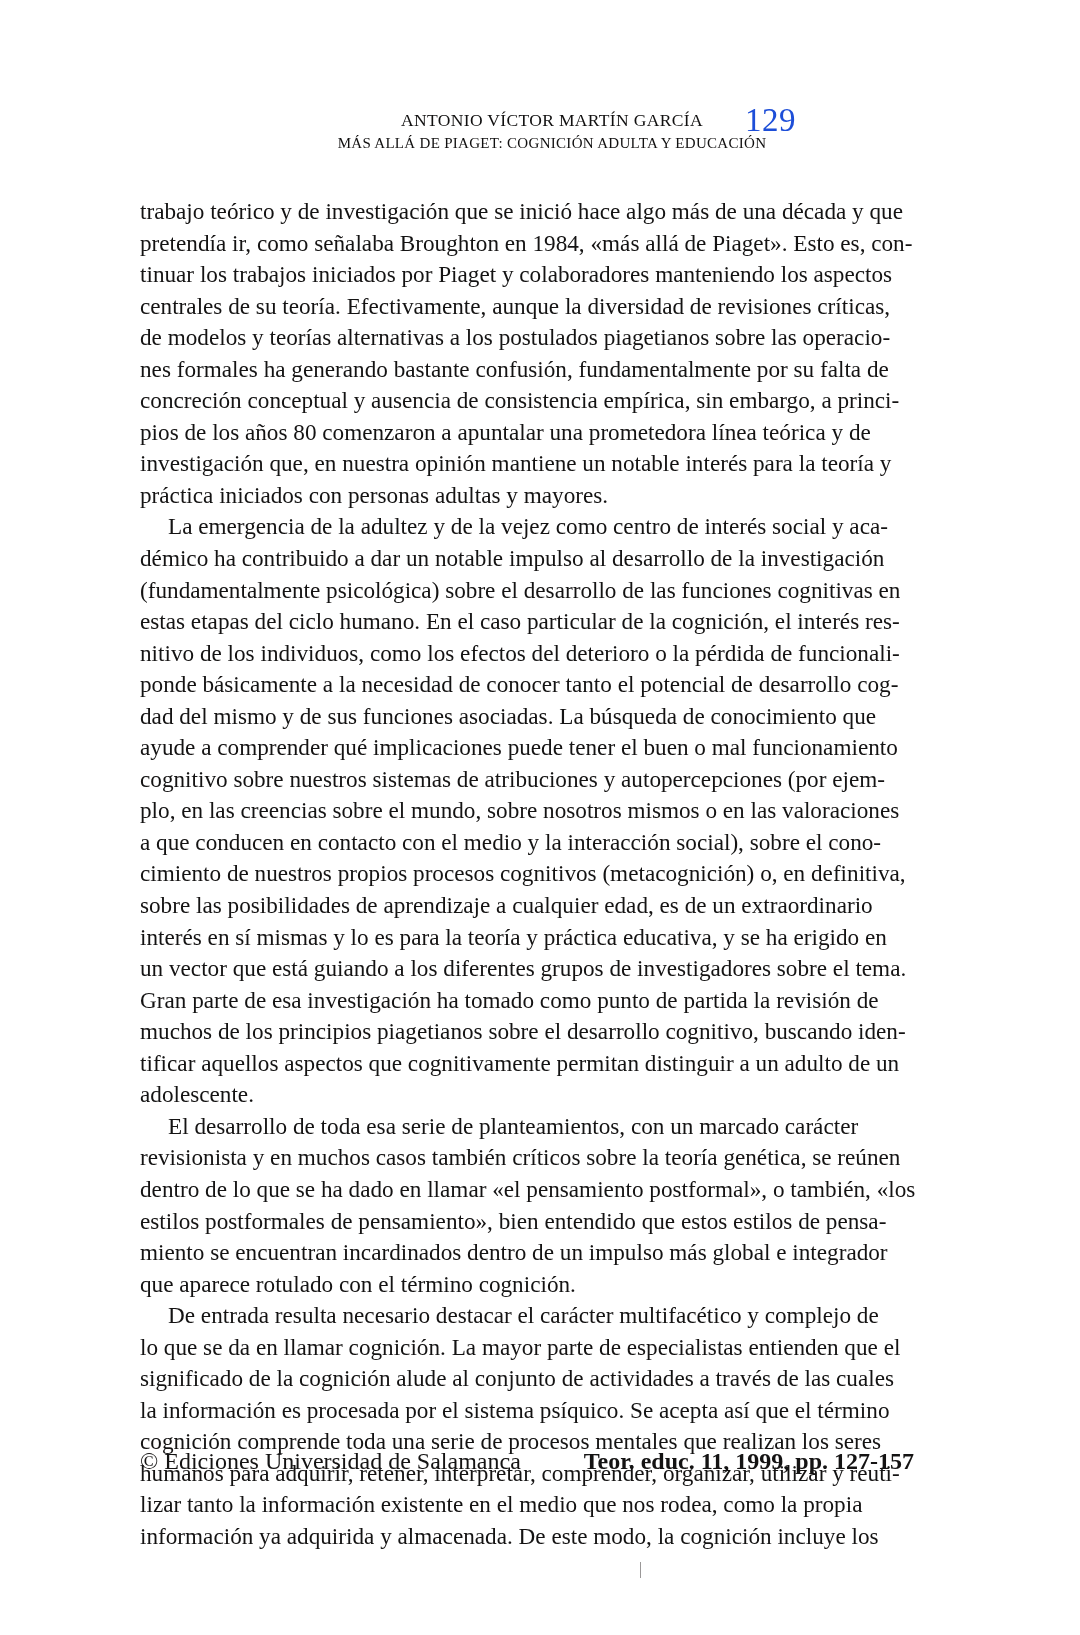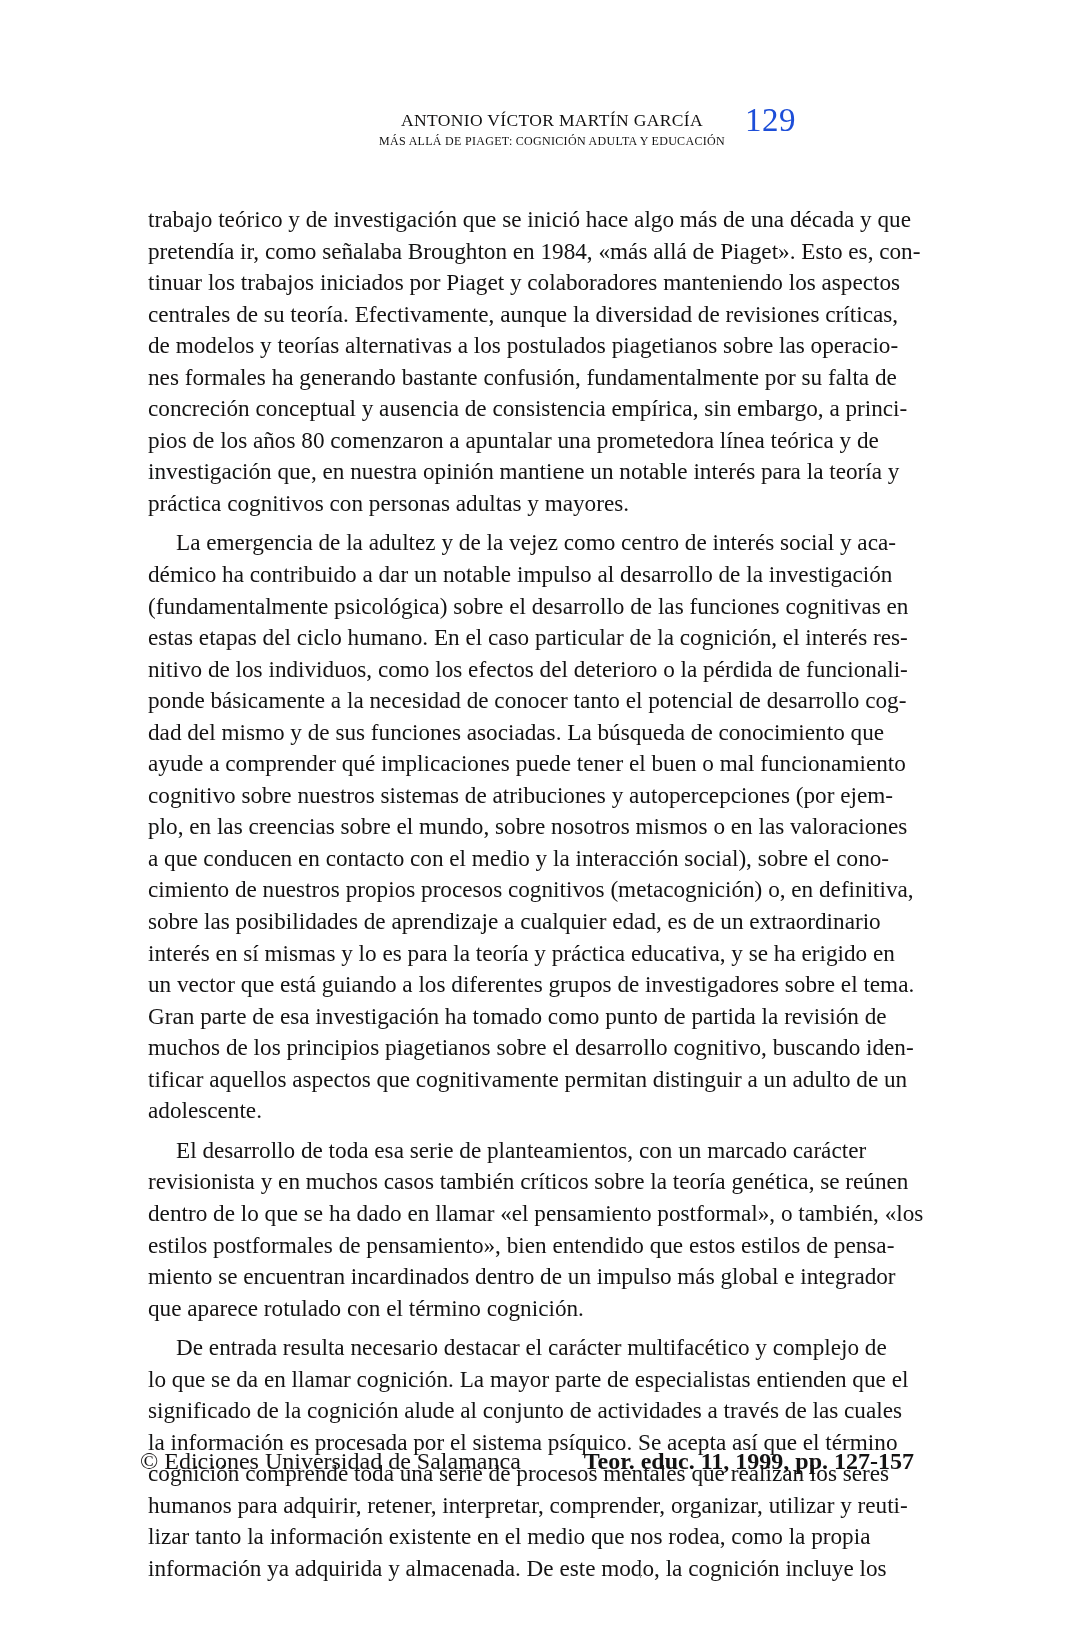--- a/index.html
+++ b/index.html
@@ -37,21 +37,21 @@
     font-variant: small-caps;
     font-family: "Liberation Serif", "DejaVu Serif", serif;
     line-height: 1.42;
   }
   .rh-author {
     font-size: 17.5px;
     letter-spacing: 0.35px;
     white-space: nowrap;
   }
   .rh-title {
-    font-size: 12px;
+    font-size: 15px;
     letter-spacing: 0.3px;
     white-space: nowrap;
   }
   .folio {
     position: absolute;
     right: 182px;
     top: -6px;
     font-size: 33px;
     font-family: "Liberation Serif", "DejaVu Serif", serif;
     color: #1d4ed8;
@@ -63,21 +63,21 @@
     position: absolute;
     left: 38px;
     top: 196px;
     width: 825px;
     font-size: 23.2px;
     line-height: 31.55px;
     text-align: justify;
     color: #141313;
   }
   .para {
-    margin: 8px;
+    margin: 0;
   }
   .para .ln {
     display: block;
     white-space: pre;
   }
   .indent {
     display: inline-block;
     width: 28px;
   }
 
@@ -125,21 +125,21 @@
       <p class="para">
         <span class="ln">trabajo teórico y de investigación que se inició hace algo más de una década y que</span>
         <span class="ln">pretendía ir, como señalaba Broughton en 1984, «más allá de Piaget». Esto es, con-</span>
         <span class="ln">tinuar los trabajos iniciados por Piaget y colaboradores manteniendo los aspectos</span>
         <span class="ln">centrales de su teoría. Efectivamente, aunque la diversidad de revisiones críticas,</span>
         <span class="ln">de modelos y teorías alternativas a los postulados piagetianos sobre las operacio-</span>
         <span class="ln">nes formales ha generando bastante confusión, fundamentalmente por su falta de</span>
         <span class="ln">concreción conceptual y ausencia de consistencia empírica, sin embargo, a princi-</span>
         <span class="ln">pios de los años 80 comenzaron a apuntalar una prometedora línea teórica y de</span>
         <span class="ln">investigación que, en nuestra opinión mantiene un notable interés para la teoría y</span>
-        <span class="ln">práctica cognitivos con personas adultas y mayores.</span>
+        <span class="ln">práctica iniciados con personas adultas y mayores.</span>
       </p>
       <p class="para">
         <span class="ln"><span class="indent"></span>La emergencia de la adultez y de la vejez como centro de interés social y aca-</span>
         <span class="ln">démico ha contribuido a dar un notable impulso al desarrollo de la investigación</span>
         <span class="ln">(fundamentalmente psicológica) sobre el desarrollo de las funciones cognitivas en</span>
         <span class="ln">estas etapas del ciclo humano. En el caso particular de la cognición, el interés res-</span>
         <span class="ln">nitivo de los individuos, como los efectos del deterioro o la pérdida de funcionali-</span>
         <span class="ln">ponde básicamente a la necesidad de conocer tanto el potencial de desarrollo cog-</span>
         <span class="ln">dad del mismo y de sus funciones asociadas. La búsqueda de conocimiento que</span>
         <span class="ln">ayude a comprender qué implicaciones puede tener el buen o mal funcionamiento</span>

